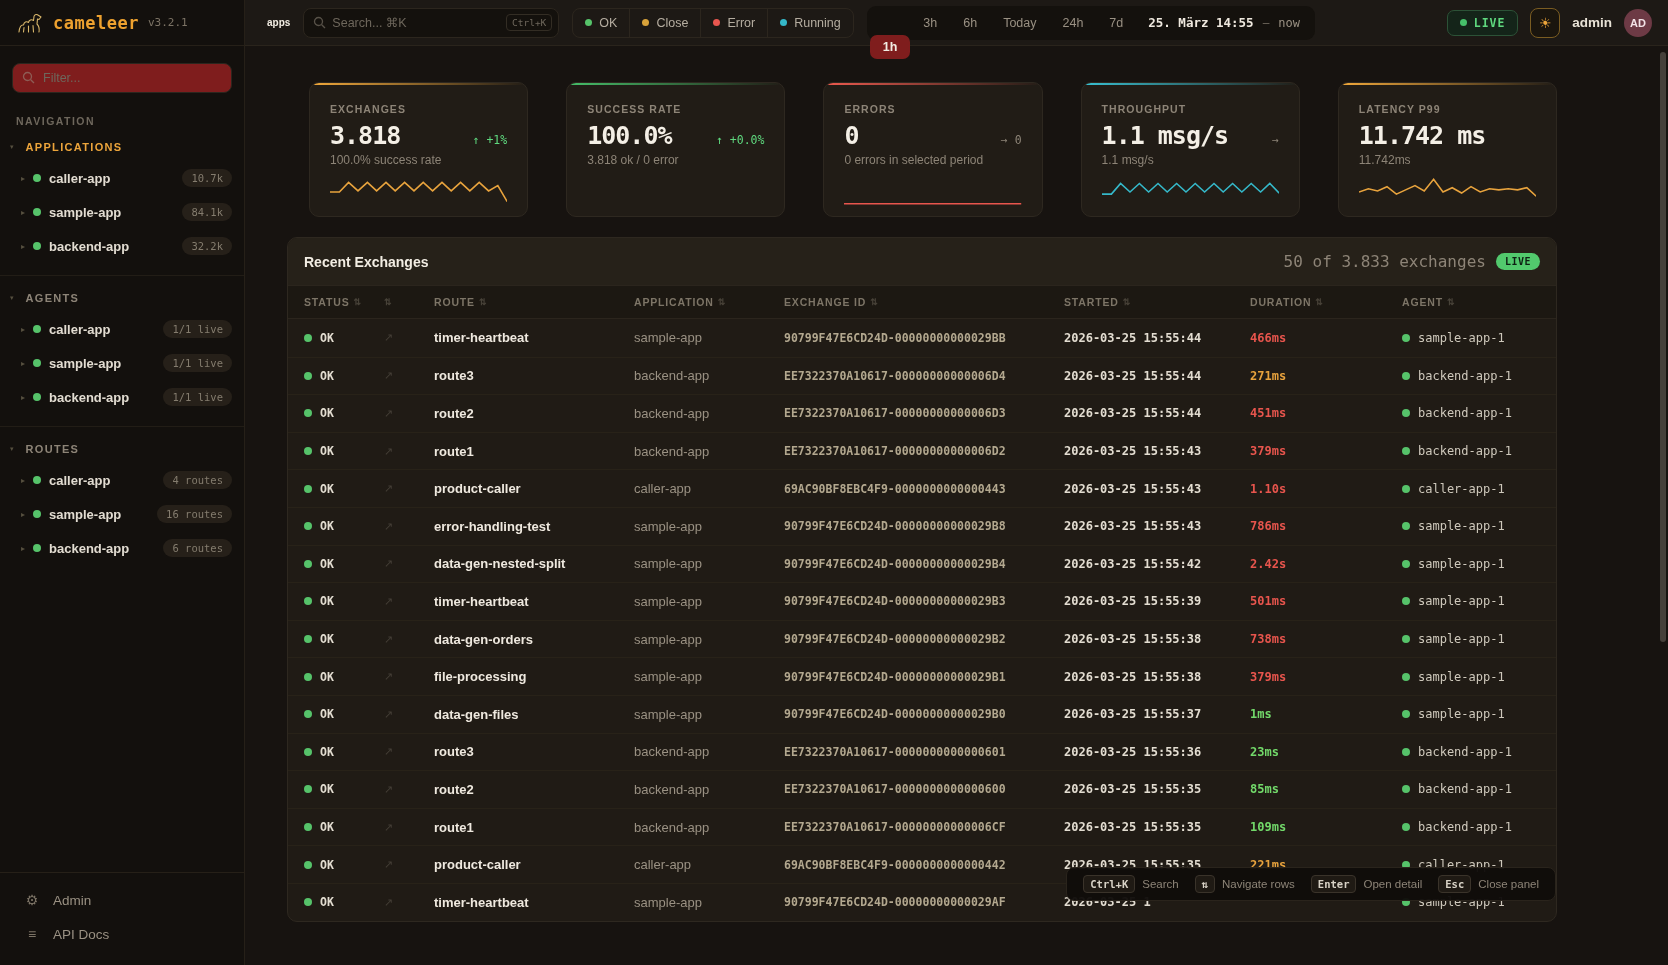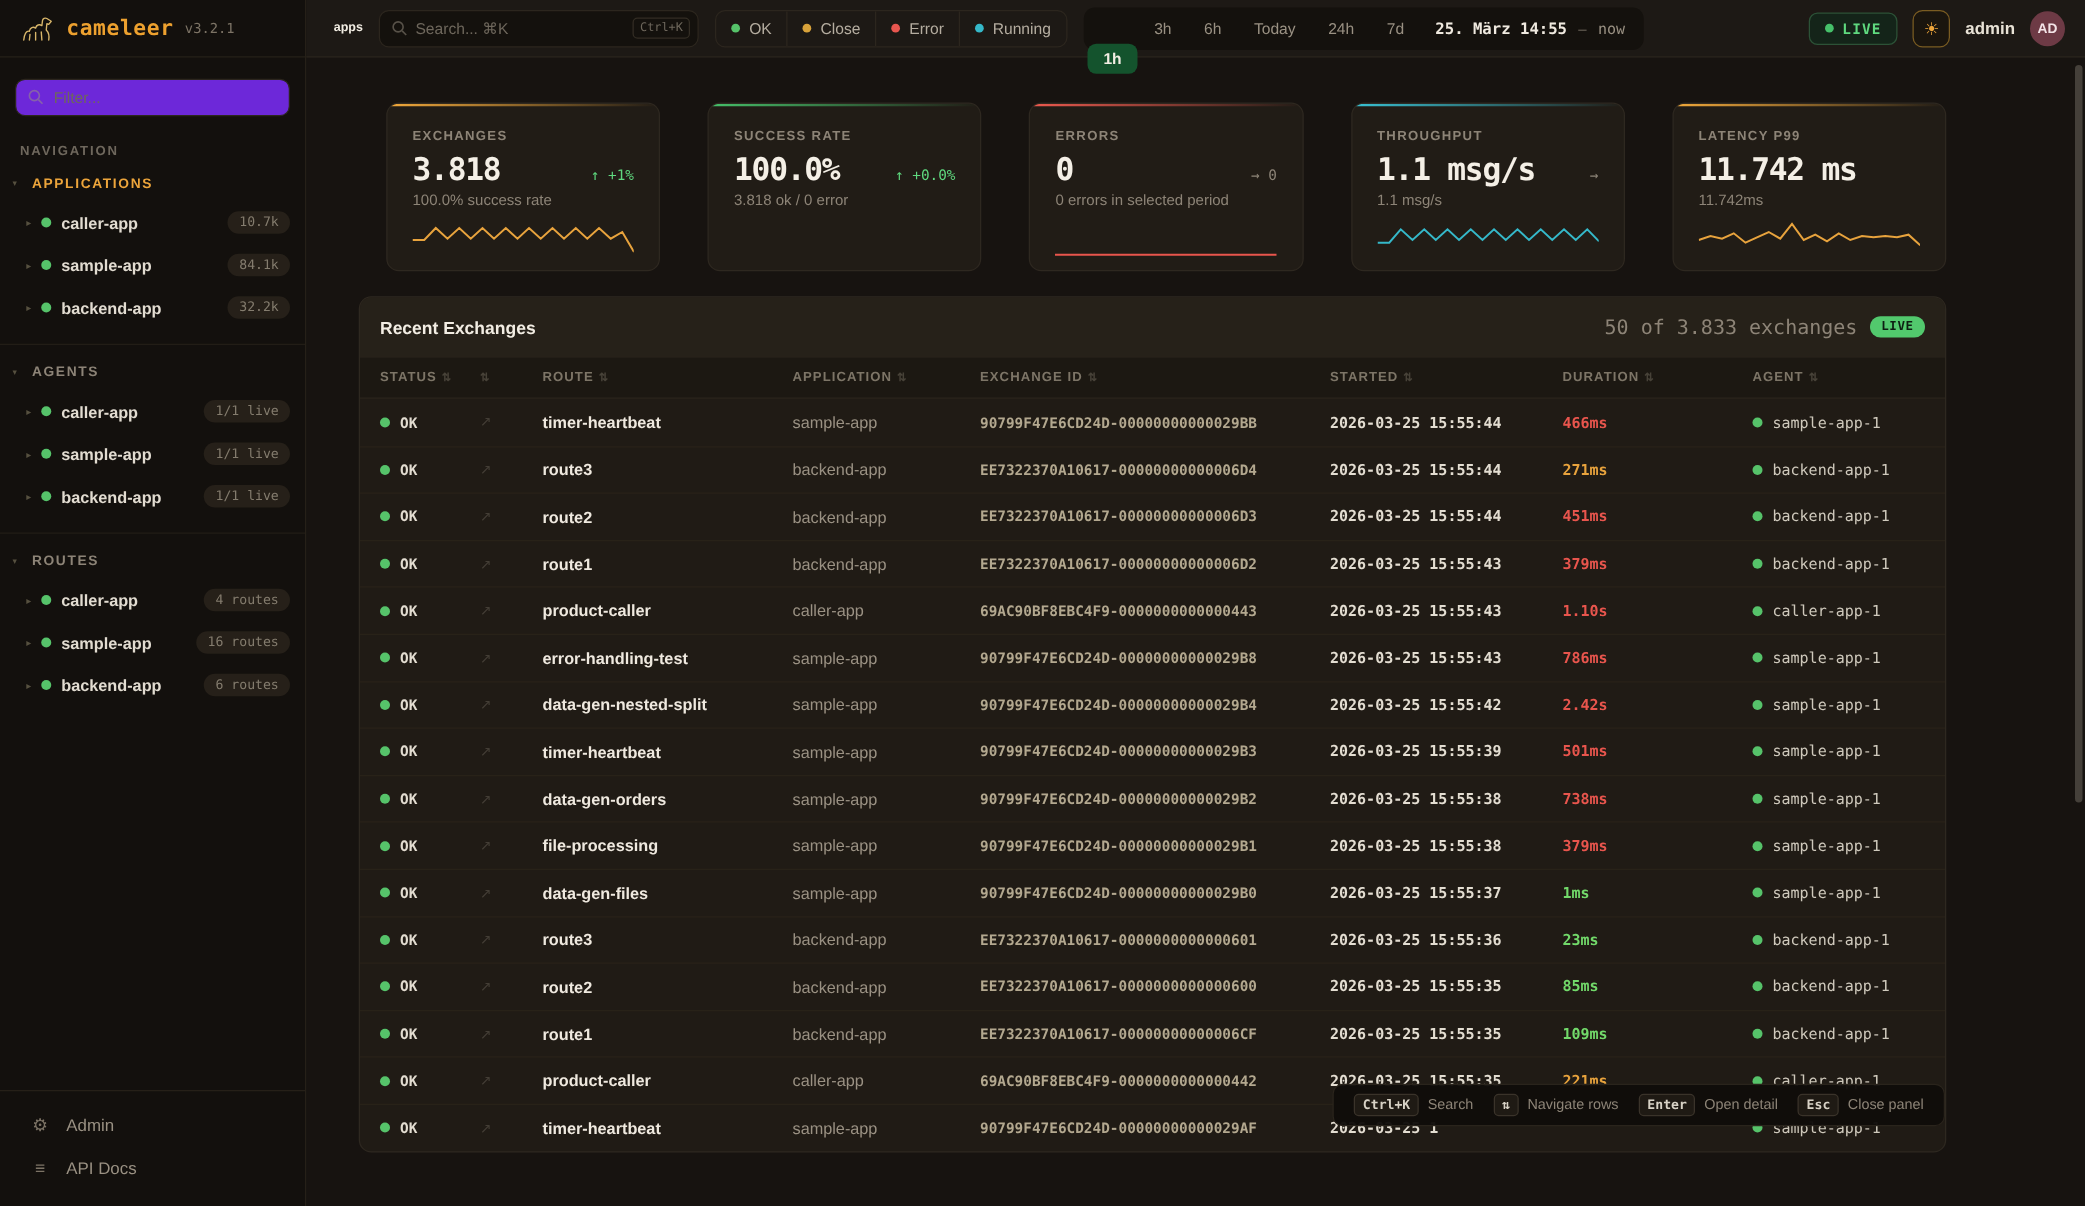--- a/index.html
+++ b/index.html
@@ -15,21 +15,21 @@
   .sidebar {
     position:absolute; left:0; top:0; bottom:0; width:245px;
     background:#13100d; border-right:1px solid #262018;
   }
   .logo-row { height:46px; display:flex; align-items:center; gap:9px; padding-left:16px; border-bottom:1px solid #262018; }
   .brand-name { font-family:"DejaVu Sans Mono", monospace; font-weight:bold; font-size:17px; color:#eda12f; letter-spacing:.5px; }
   .brand-ver { font-family:"DejaVu Sans Mono", monospace; font-size:11px; color:#7c7365; }
   .filter-wrap { margin:17px 12px 0; position:relative; }
   .filter-wrap svg { position:absolute; left:10px; top:8px; opacity:.55; }
   .filter-input {
-    width:100%; height:30px; background:#6d28d9; border:1px solid #2c261e; border-radius:8px;
+    width:100%; height:30px; background:#7f1d1d; border:1px solid #2c261e; border-radius:8px;
     color:#cfc9bc; font-size:12.5px; padding:0 10px 0 30px; outline:none;
   }
   .filter-input::placeholder { color:#6e675c; }
   .nav-label { margin:22px 0 2px 16px; font-size:10.5px; font-weight:bold; letter-spacing:.14em; color:#6e675c; }
   .side-section { padding-top:6px; }
   .side-section + .side-section { border-top:1px solid #221d16; margin-top:12px; padding-top:10px; }
   .sec-head { display:flex; align-items:center; gap:12px; padding:6px 16px 8px 10px; cursor:pointer; }
   .sec-caret { font-size:7px; color:#56503f; }
   .sec-label { font-size:11px; font-weight:bold; letter-spacing:.12em; color:#8d8477; }
   .sec-label.accent { color:#eda53b; }
@@ -55,21 +55,21 @@
   .search-input { flex:1; background:transparent; border:none; outline:none; color:#cfc9bc; font-size:12.5px; min-width:0; }
   .search-input::placeholder { color:#6e675c; }
   .kbd-chip { margin-right:6px; border:1px solid #332d24; border-radius:4px; padding:2px 5px;
     font-family:"DejaVu Sans Mono", monospace; font-size:9.5px; color:#6e675c; }
   .chip-group { display:flex; align-items:stretch; border:1px solid #2c261e; border-radius:8px; overflow:hidden; height:30px; }
   .chip { display:flex; align-items:center; gap:7px; padding:0 12px; font-size:12.5px; color:#b5ada0; cursor:pointer; }
   .chip + .chip { border-left:1px solid #2c261e; }
   .chip .dot { width:7px; height:7px; border-radius:50%; }
   .range-group { display:flex; align-items:center; background:#14110d; border-radius:9px; padding:3px; height:34px; }
   .range-btn { padding:5px 13px; font-size:12.5px; color:#9a9183; border-radius:7px; cursor:pointer; }
-  .range-btn.active { background:#14532d; color:#f2ede3; font-weight:bold;margin-top:48px; }
+  .range-btn.active { background:#7f1d1d; color:#f2ede3; font-weight:bold;margin-top:48px; }
   .dt-group { display:flex; align-items:center; gap:9px; padding:0 12px; }
   .dt-val { font-family:"DejaVu Sans Mono", monospace; font-weight:bold; font-size:12.5px; color:#efe9df; }
   .dt-sep { color:#6e675c; font-size:12px; }
   .dt-now { font-family:"DejaVu Sans Mono", monospace; font-size:12px; color:#9a9183; }
   .tb-right { margin-left:auto; display:flex; align-items:center; gap:12px; }
   .live-badge { display:flex; align-items:center; gap:7px; background:#142419; border:1px solid #2c5237; border-radius:7px; padding:5px 12px;
     font-family:"DejaVu Sans Mono", monospace; font-weight:bold; font-size:11.5px; color:#5fd97f; letter-spacing:.08em; }
   .live-badge .dot { width:7px; height:7px; border-radius:50%; background:#46c06a; }
   .theme-btn { width:30px; height:30px; border:1px solid #7a5c22; border-radius:8px; background:#1a150e;
     display:flex; align-items:center; justify-content:center; color:#eda53b; font-size:14px; cursor:pointer; }

